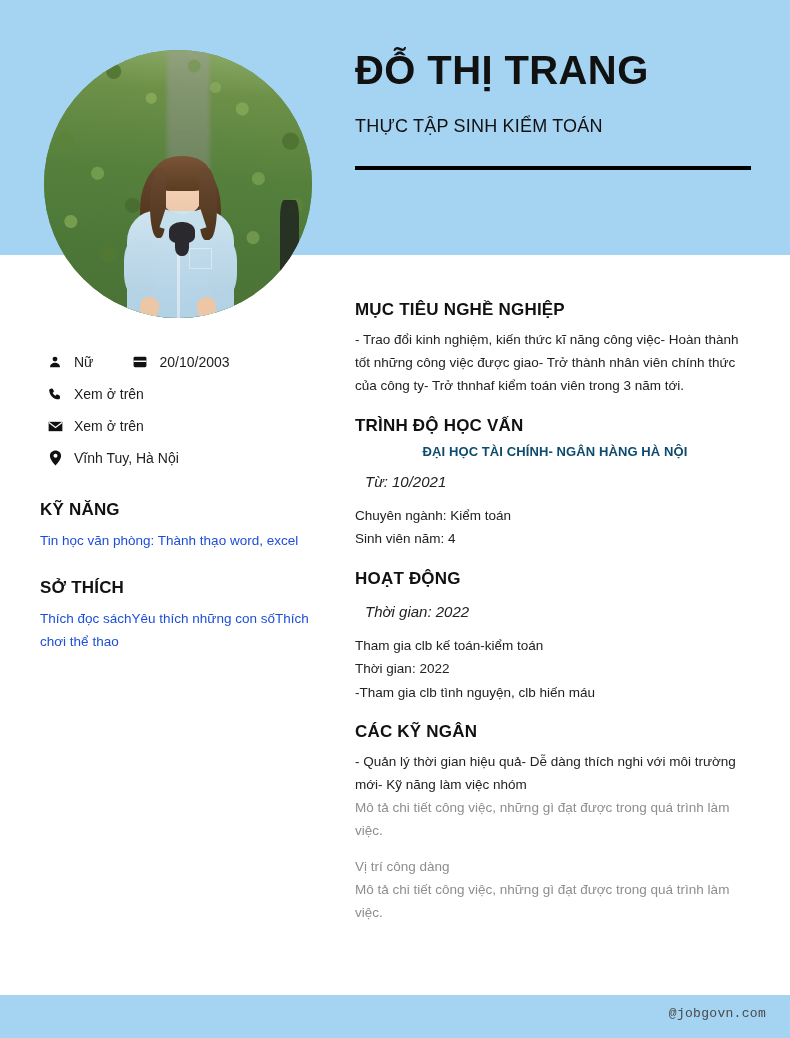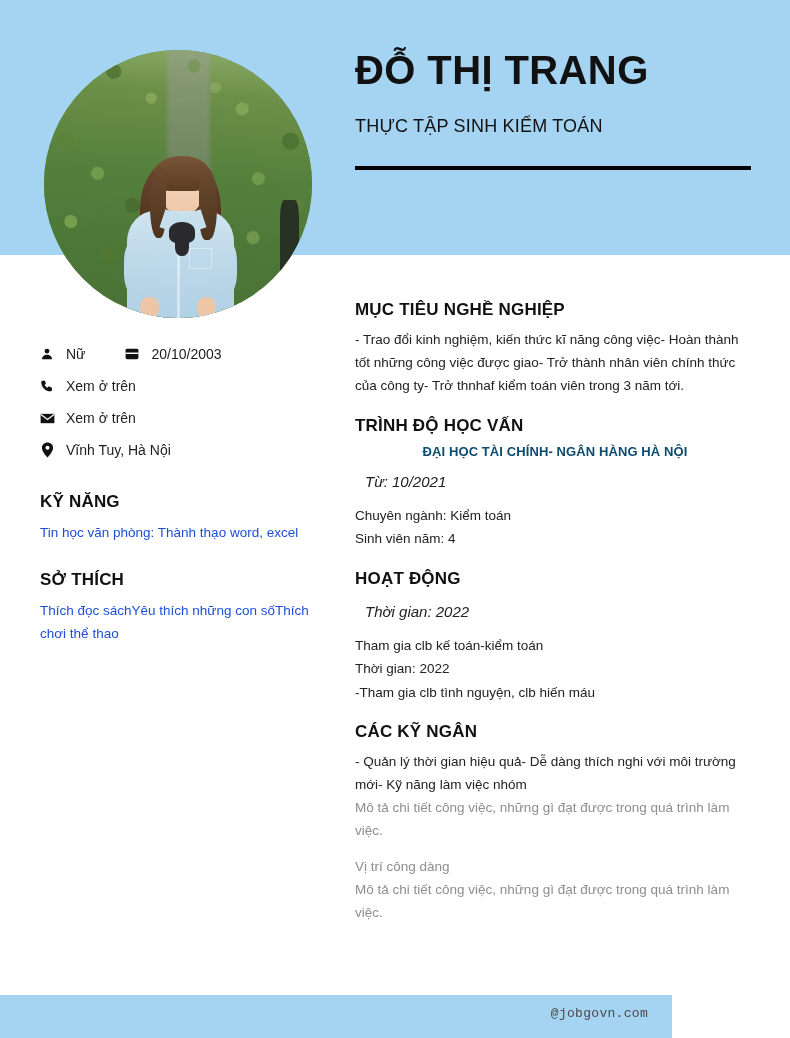--- a/index.html
+++ b/index.html
@@ -31,21 +31,21 @@
     top: 0;
     width: 790px;
     height: 255px;
     background: #a5d3f2;
     z-index: 0;
   }
   .band-bottom {
     position: absolute;
     left: 0;
     bottom: 0;
-    width: 672px;
+    width: 790px;
     height: 43px;
     background: #a5d3f2;
     z-index: 3;
   }
   .watermark {
     position: absolute;
     right: 24px;
     top: 11px;
     font-family: "Liberation Mono", "DejaVu Sans Mono", monospace;
     font-size: 13px;
@@ -321,21 +321,21 @@
   }
 
   
   .left-col {
     position: absolute;
     left: 38px;
     top: 338px;
     width: 290px;
     z-index: 2;
   }
-  .contact-list { margin: 0; padding: 0; }
+  .contact-list { margin: 8px; padding: 0; }
   .contact-row {
     display: flex;
     align-items: center;
     height: 32px;
   }
   .contact-cell {
     display: flex;
     align-items: center;
     gap: 10px;
   }

